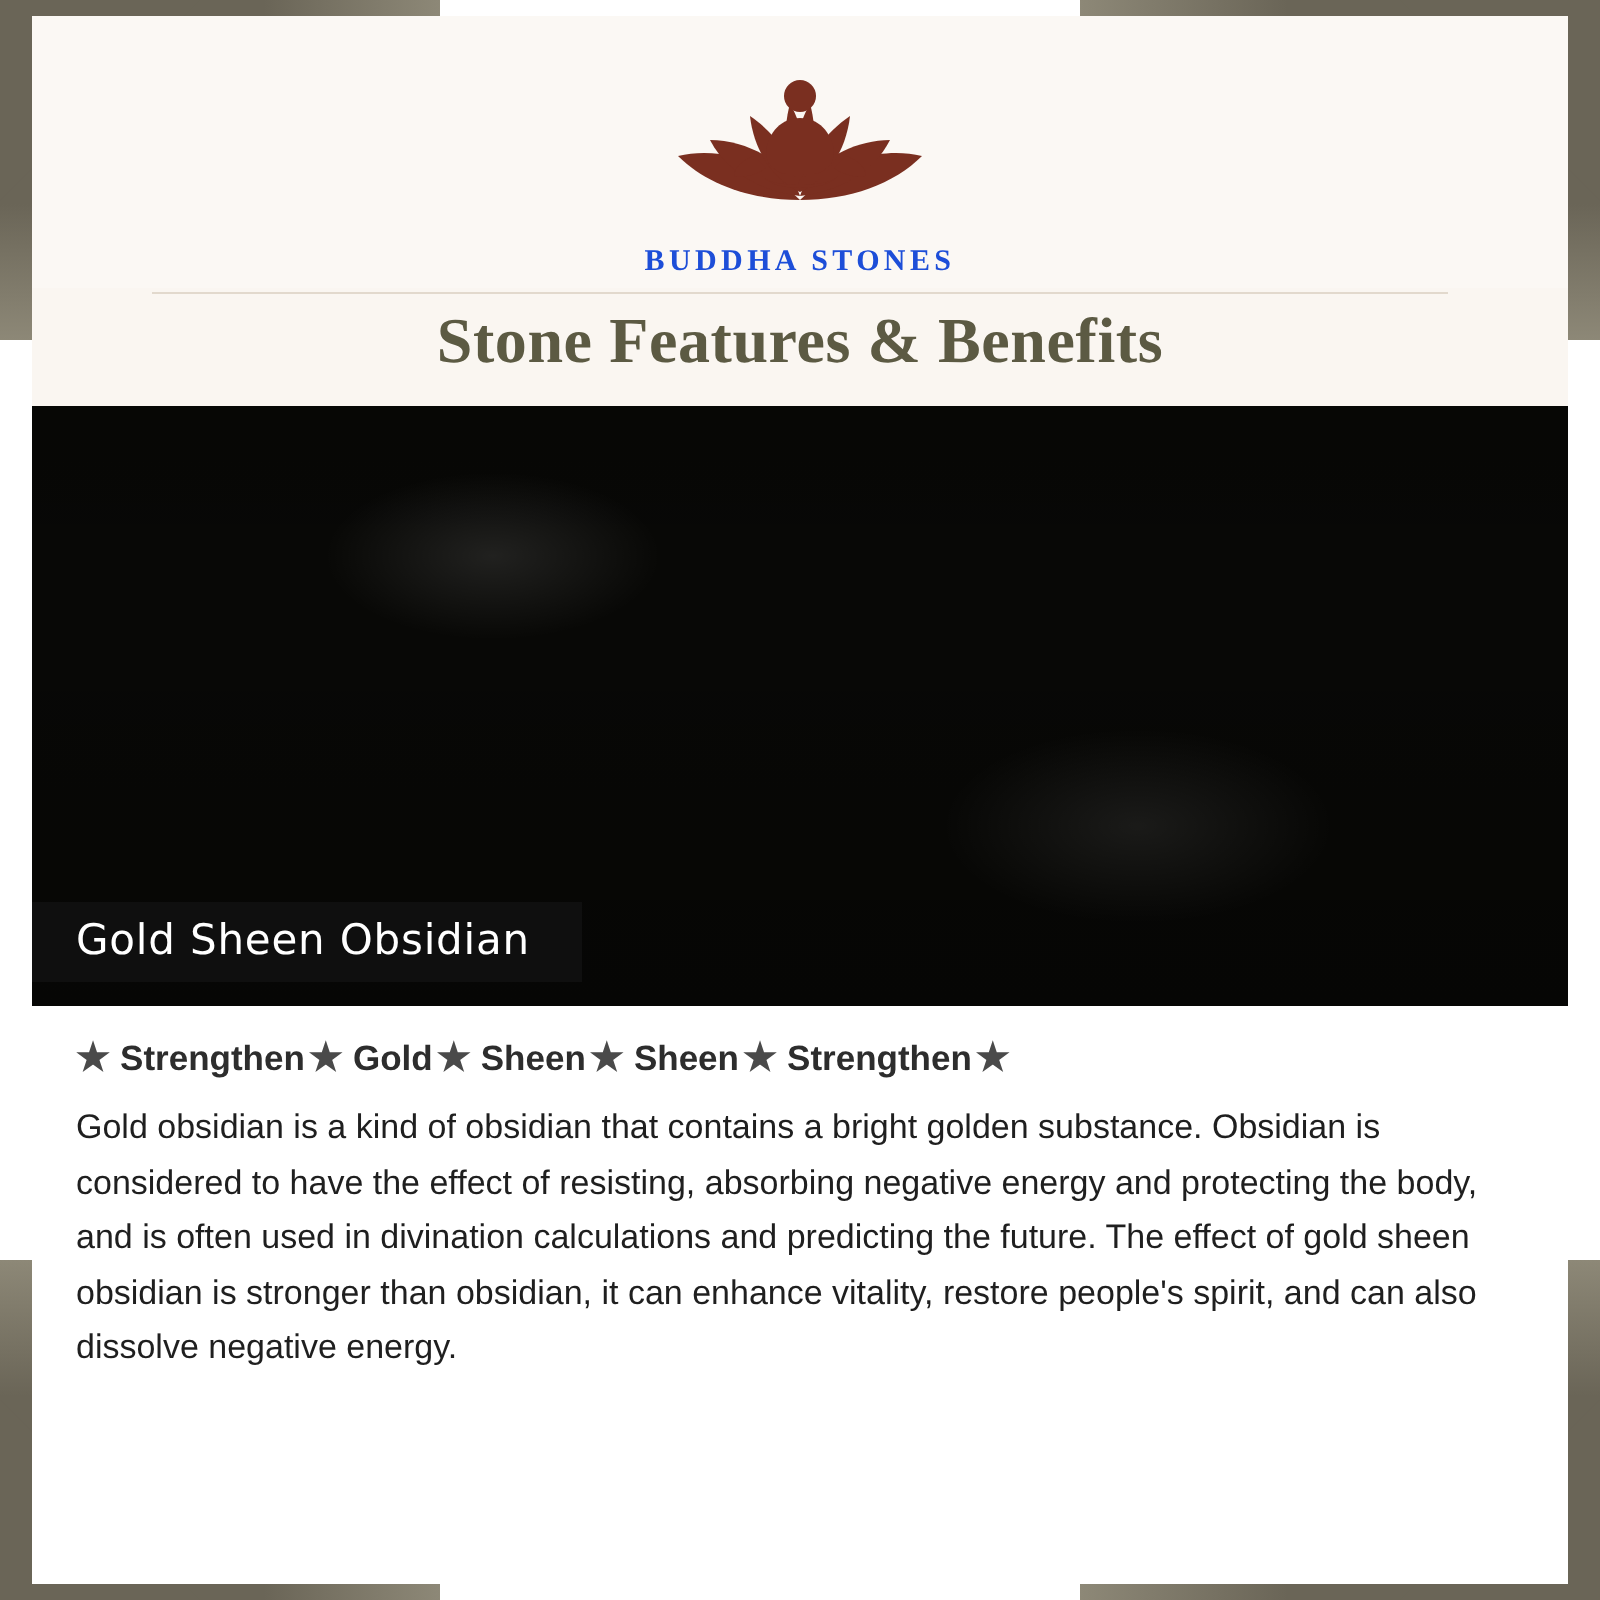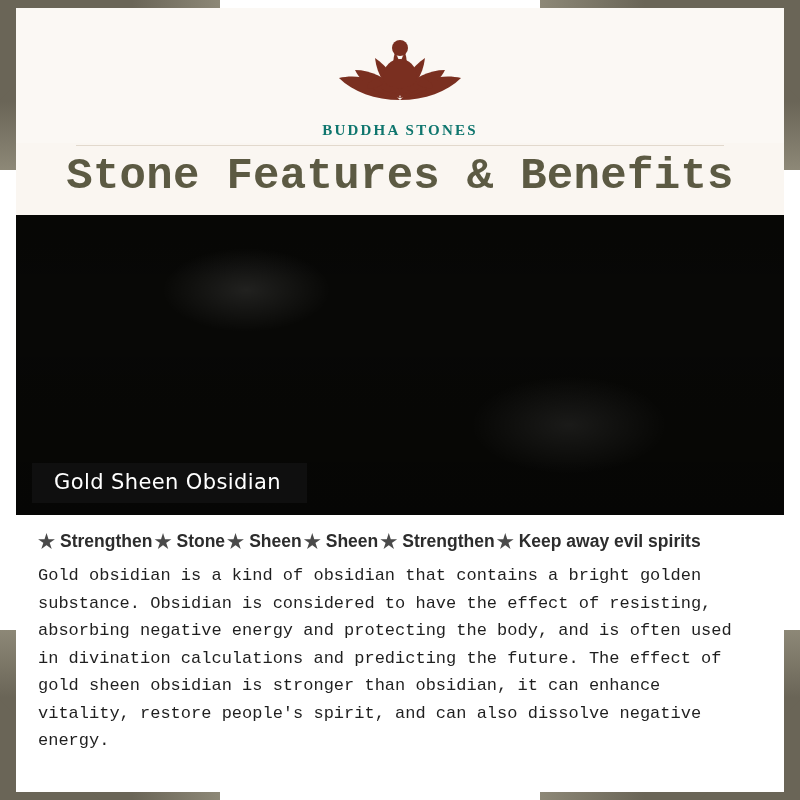--- a/index.html
+++ b/index.html
@@ -76,41 +76,41 @@
   }
   .brand-logo {
     display: block;
     margin: 0 auto;
   }
   .brand-name {
     margin-top: 4px;
     font-size: 15px;
     letter-spacing: 2.2px;
     font-weight: bold;
-    color: #0f766e;
+    color: #1d4ed8;
     font-family: "Liberation Serif", serif;
   }
 
   .title-band {
     background: #faf6f1;
     text-align: center;
     padding: 8px 0 14px 0;
     position: relative;
   }
   .title-band:before {
     content: "";
     position: absolute;
     left: 60px; right: 60px; top: 2px;
     height: 1px;
     background: #e2d9cd;
   }
   .title-text {
-    font-family: Liberation Mono, monospace;
+    font-family: Liberation Serif, serif;
     font-weight: bold;
-    font-size: 44px;
+    font-size: 32px;
     color: #5c5a43;
     letter-spacing: 0.3px;
   }
 
   
   .photo {
     position: relative;
     height: 300px;
     overflow: hidden;
     background: #0a0a0a;
@@ -151,21 +151,21 @@
     position: absolute;
     inset: 0;
     background:
       radial-gradient(ellipse 120px 60px at 30% 25%, rgba(255,255,255,0.10), rgba(255,255,255,0) 70%),
       radial-gradient(ellipse 140px 70px at 72% 70%, rgba(255,255,255,0.08), rgba(255,255,255,0) 70%),
       linear-gradient(180deg, rgba(0,0,0,0.18), rgba(0,0,0,0) 30%, rgba(0,0,0,0.25));
   }
 
   .stone-label {
     position: absolute;
-    left: 16px;
+    left: 0;
     bottom: 12px;
     background: rgba(18,18,18,0.78);
     color: #ffffff;
     font-size: 21px;
     letter-spacing: 0.4px;
     padding: 7px 26px 9px 22px;
     font-family: "DejaVu Sans", sans-serif;
   }
 
   
@@ -192,21 +192,20 @@
   }
   .benefit:first-child .star { margin-left: 0; }
 
   
   .description {
     padding: 6px 22px 0 22px;
     font-size: 17px;
     line-height: 1.62;
     color: #1f1f1f;
     text-align: left;
-    font-family: Liberation Mono, monospace;
   }
 </style>
 </head>
 <body>
 
 <div class="page">
 
   <div class="corner corner-tl-h"></div>
   <div class="corner corner-tl-v"></div>
   <div class="corner corner-tr-h"></div>
@@ -258,36 +257,35 @@
       <div class="stone-label">Gold Sheen Obsidian</div>
     </div>
 
     <div class="benefits">
       <span class="benefit">
         <span class="star">★</span>
         <span>Strengthen</span>
       </span>
       <span class="benefit">
         <span class="star">★</span>
-        <span>Stone</span>
+        <span>Gold</span>
       </span>
       <span class="benefit">
         <span class="star">★</span>
         <span>Sheen</span>
       </span>
       <span class="benefit">
         <span class="star">★</span>
         <span>Sheen</span>
       </span>
       <span class="benefit">
         <span class="star">★</span>
         <span>Strengthen</span>
       </span>
       <span class="benefit">
         <span class="star">★</span>
-        <span>Keep away evil spirits</span>
       </span>
     </div>
 
     <div class="description">Gold obsidian is a kind of obsidian that contains a bright golden substance. Obsidian is considered to have the effect of resisting, absorbing negative energy and protecting the body, and is often used in divination calculations and predicting the future. The effect of gold sheen obsidian is stronger than obsidian, it can enhance vitality, restore people's spirit, and can also dissolve negative energy.</div>
 
   </div>
 </div>
 
 </body></html>

